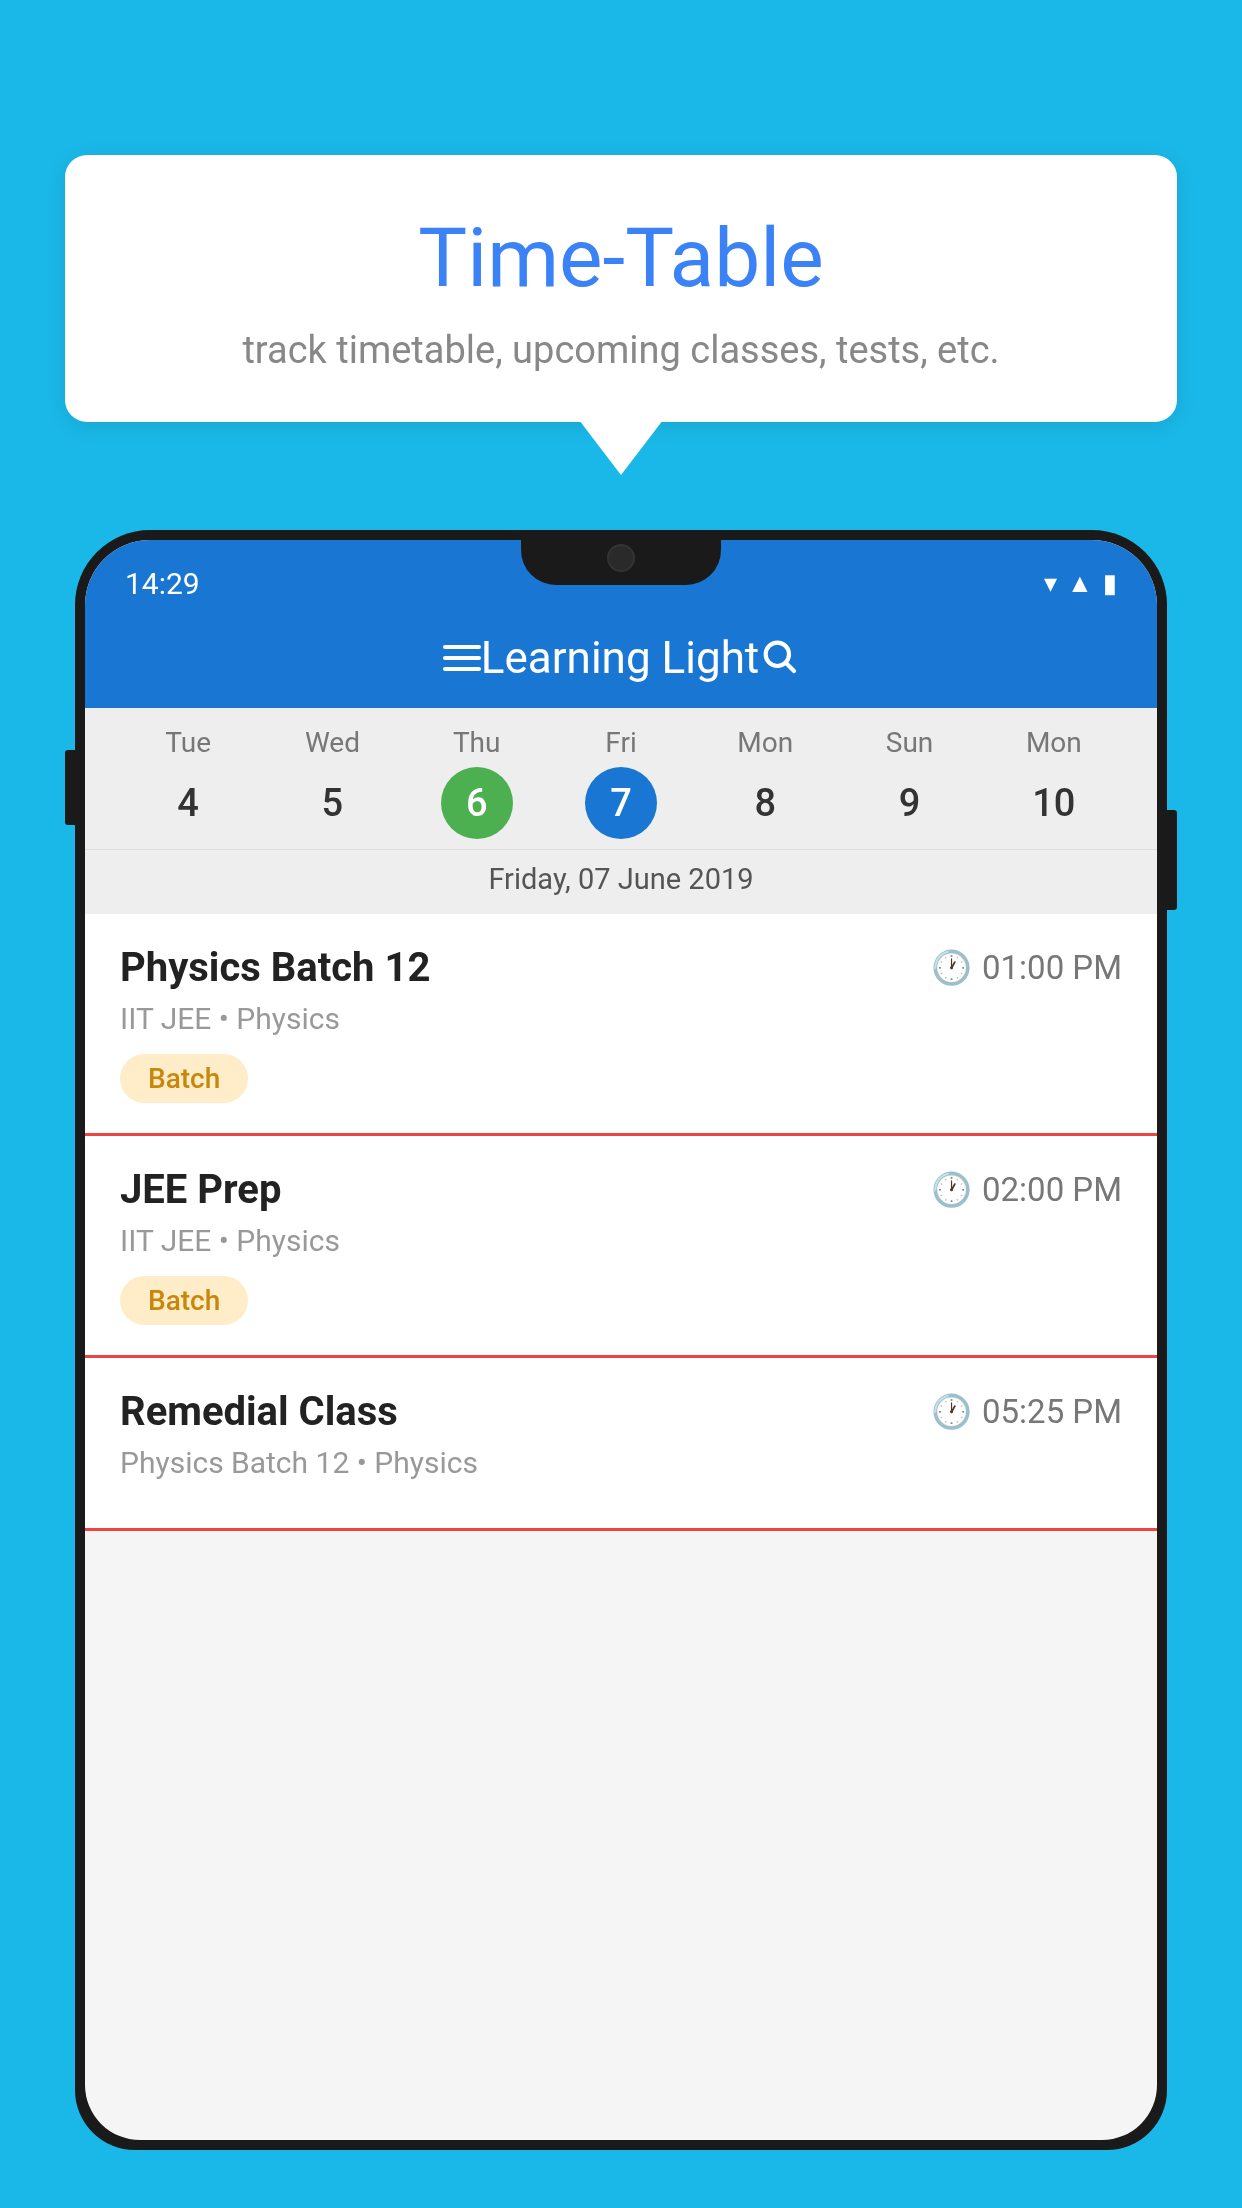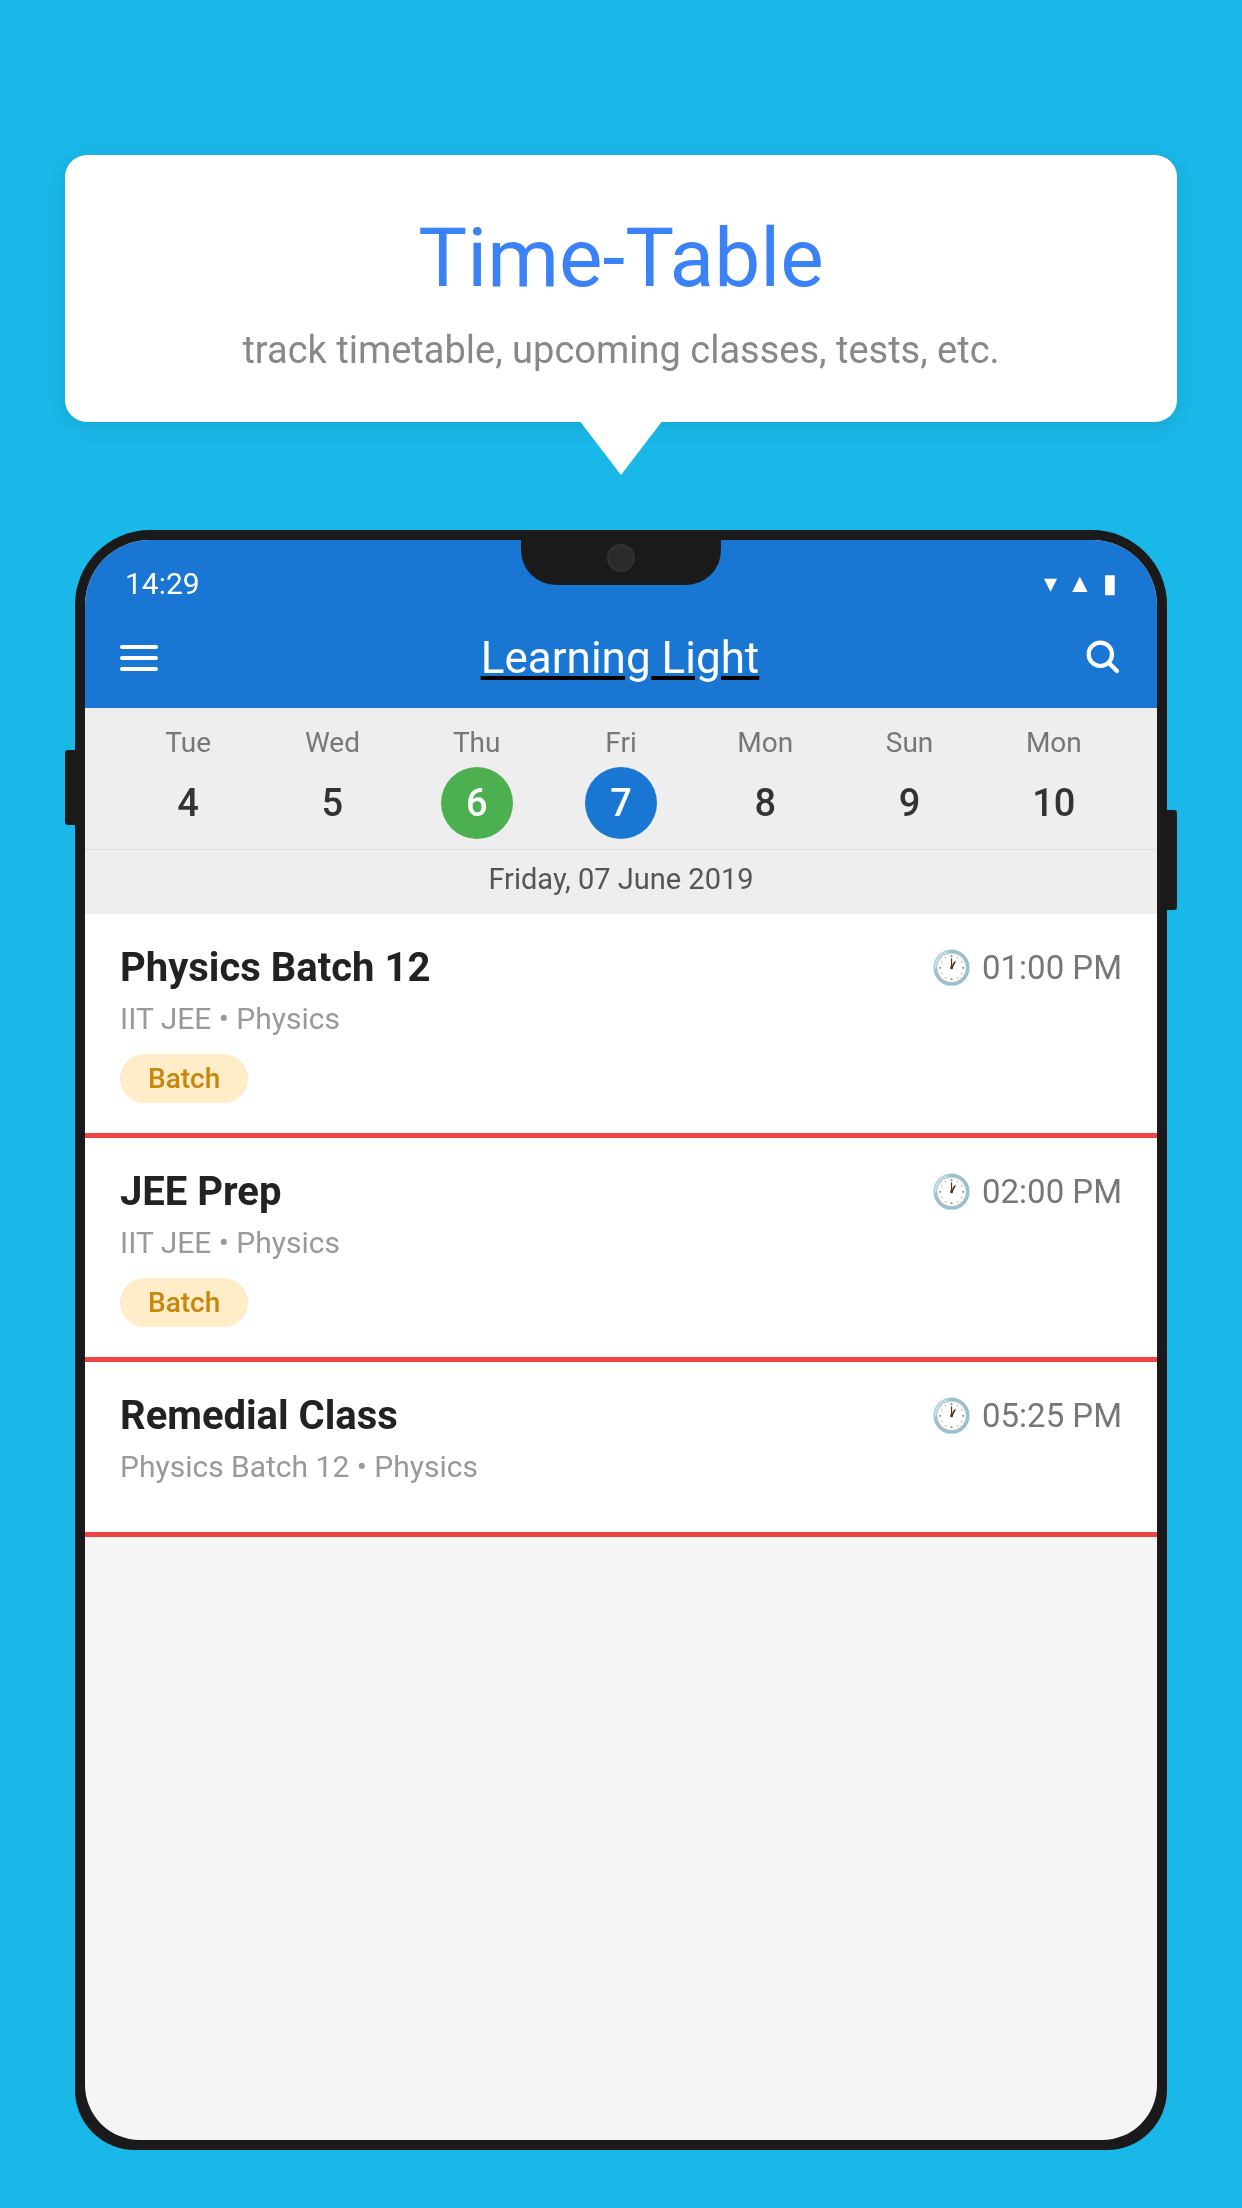--- a/index.html
+++ b/index.html
@@ -161,22 +161,21 @@
       font-size: 26px;
     }
 
     
     .app-bar {
       background: #1976d2;
       height: 100px;
       display: flex;
       align-items: center;
       padding: 0 35px;
-      justify-content: space-between;
-      text-decoration: underline;
+      justify-content: center;
     }
 
     .menu-icon {
       color: white;
       font-size: 42px;
       cursor: pointer;
       display: flex;
       flex-direction: column;
       gap: 7px;
     }
@@ -252,21 +251,21 @@
     }
 
     
     .schedule-list {
       background: white;
     }
 
     .schedule-item {
       background: white;
       padding: 30px 35px;
-      border-bottom: 5px solid #ef4444;
+      border-bottom: 3px solid #ef4444;
     }
 
     .schedule-item-header {
       display: flex;
       justify-content: space-between;
       align-items: center;
       margin-bottom: 10px;
     }
 
     .schedule-item-title {

